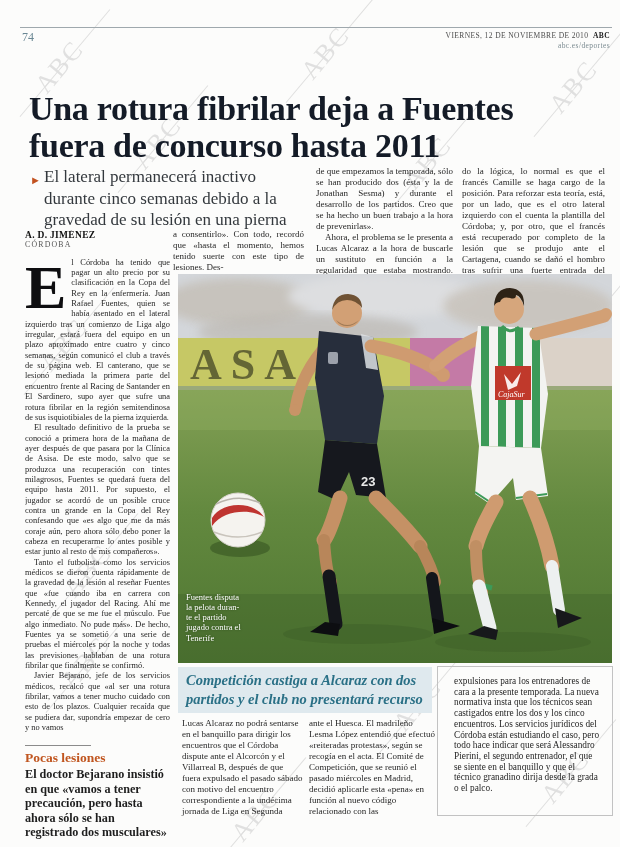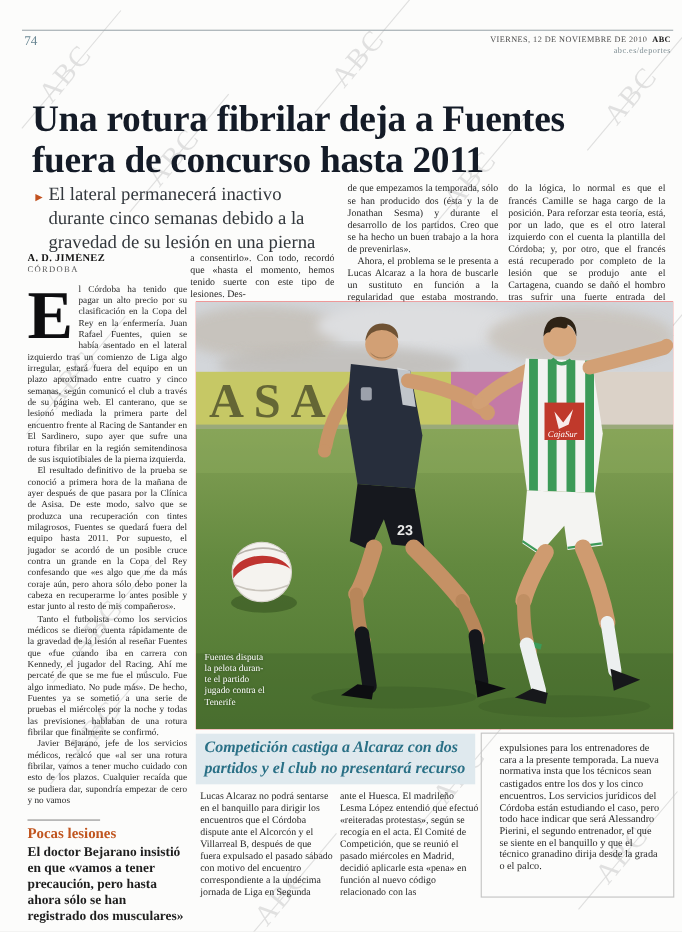--- a/index.html
+++ b/index.html
@@ -40,21 +40,21 @@
   #col2top{left:173px;top:229px;width:131px;}
   #col3top{left:316px;top:166px;width:137px;}
   #col4top{left:462px;top:166px;width:143px;}
   .byline{margin:0 0 7px 0;text-align:left;}
   .byline .name{font-weight:bold;font-size:9.5px;letter-spacing:.3px;color:#111;}
   .byline .place{font-size:7.8px;letter-spacing:1.2px;color:#555;}
   .dropcap{float:left;font-size:62px;line-height:52px;font-weight:bold;color:#0e0e10;
       margin:3px 5px 0 0;}
   
   .photo{position:absolute;left:178px;top:274px;width:434px;height:389px;overflow:hidden;
-      background:#ef4444;}
+      background:#ec4899;}
   .photo svg{display:block;}
   .photo-caption{position:absolute;left:8px;bottom:20px;width:90px;color:#fff;
       font-size:8.5px;line-height:10.3px;white-space:pre-line;
       text-shadow:0 0 2px rgba(20,40,10,.55);}
   
   .note-rule{position:absolute;left:25px;top:745px;width:66px;height:1px;background:#8b8b8b;}
   .note-title{position:absolute;left:25px;top:750px;margin:0;font-size:13.5px;
       font-weight:bold;color:#c0551f;}
   .note-body{position:absolute;left:25px;top:767px;width:158px;font-size:12.2px;
       line-height:14.6px;font-weight:bold;color:#1e1e1e;white-space:pre-line;}

